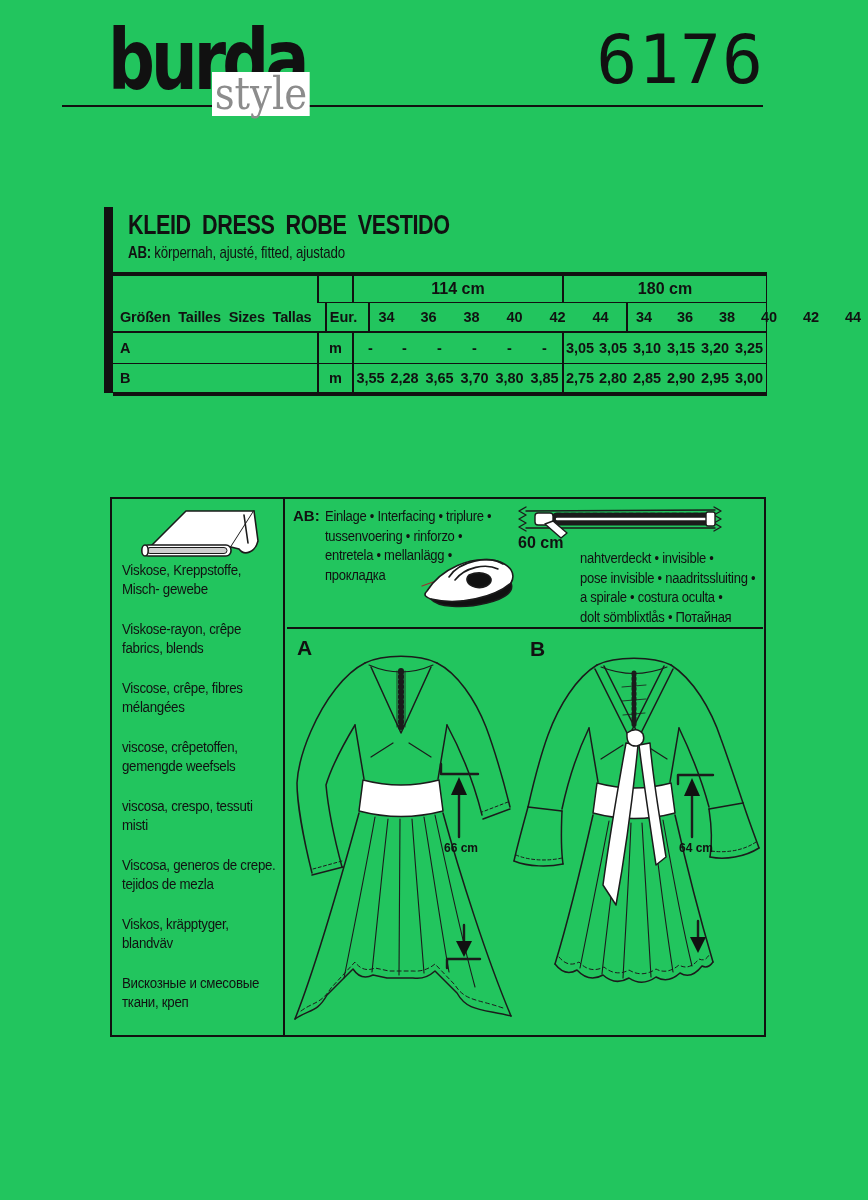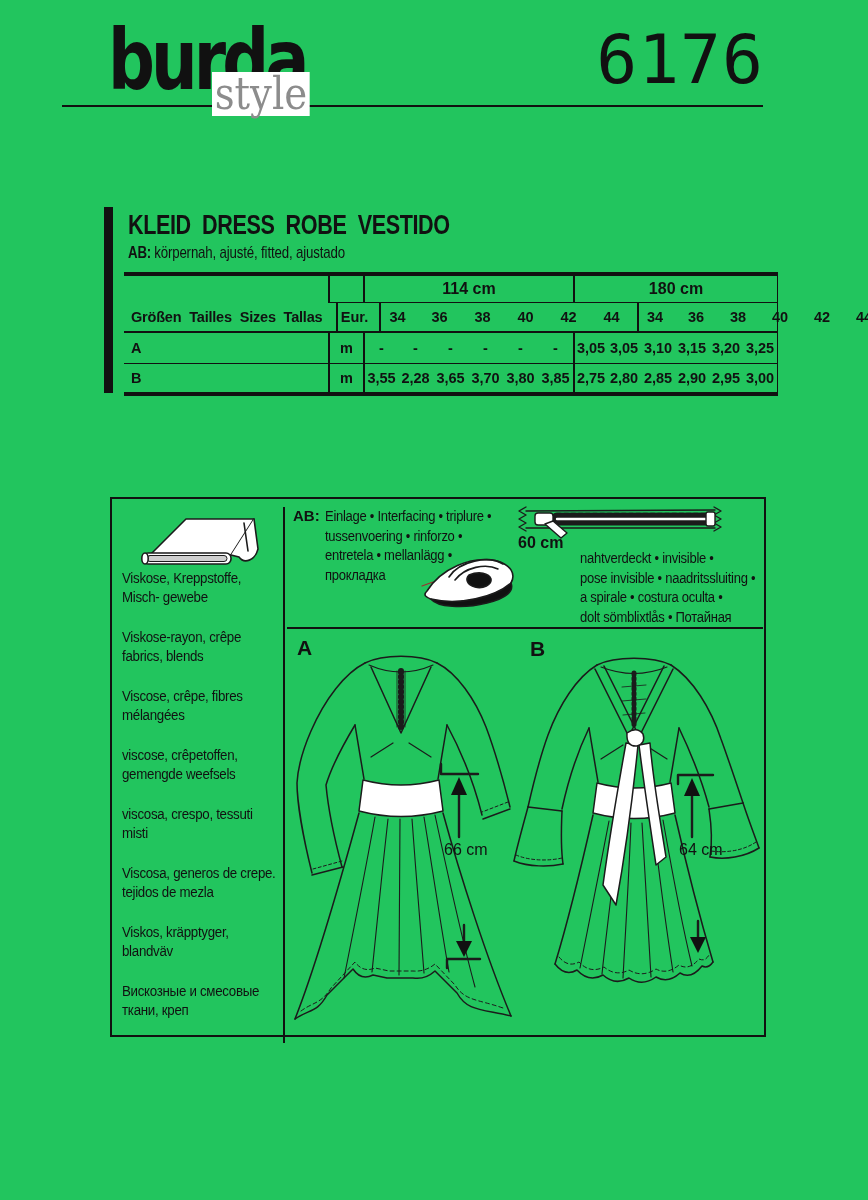--- a/index.html
+++ b/index.html
@@ -16,56 +16,56 @@
   .pattern-number{position:absolute;right:104px;top:26px;font-family:"DejaVu Sans Mono","Liberation Mono",monospace;
          font-size:68px;letter-spacing:1px;line-height:1;text-align:right;}
   
   .title-bar{position:absolute;left:104px;top:207px;width:9px;height:186px;background:#111;}
   .title-main{position:absolute;left:128px;top:210px;font-size:27px;font-weight:bold;
          letter-spacing:-.5px;word-spacing:7px;transform:scaleX(.8);transform-origin:left top;white-space:nowrap;}
   .title-sub{position:absolute;left:128px;top:243px;font-size:17px;letter-spacing:-.2px;
          transform:scaleX(.78);transform-origin:left top;white-space:nowrap;}
   .title-sub b{margin-right:4px;}
   
-  .ftable{position:absolute;left:124px;top:272px;width:653px;border-top:4px solid #111;
+  .ftable{position:absolute;left:113px;top:272px;width:653px;border-top:4px solid #111;
           border-bottom:4px solid #111;border-right:1.5px solid #111;font-weight:bold;font-size:14.5px;}
   .frow{display:grid;grid-template-columns:204px 35px repeat(6,35px) repeat(6,34px);align-items:center;}
   .r1{height:27px;}
   .r2{height:28px;border-bottom:2.5px solid #111;gap:8px;}
   .r3{height:30px;border-bottom:1.5px solid #111;}
   .r4{height:28px;}
   .cell{height:100%;display:flex;align-items:center;justify-content:center;box-sizing:border-box;}
   .cell.lbl{justify-content:flex-start;padding-left:7px;letter-spacing:-.2px;word-spacing:4px;}
   .bl2{border-left:2px solid #111;}
   .bl25{border-left:2.5px solid #111;}
   .bb15{border-bottom:1.5px solid #111;}
   .span6{grid-column:span 6;font-size:16px;}
   
   .panel{position:absolute;left:110px;top:497px;width:656px;height:540px;border:2.5px solid #111;box-sizing:border-box;}
-  .fab-col{position:absolute;left:0;top:8px;width:173px;height:100%;border-right:2px solid #111;box-sizing:border-box;}
+  .fab-col{position:absolute;left:0;top:0;width:173px;height:100%;border-right:2px solid #111;box-sizing:border-box;}
   .fab-icon{position:absolute;left:22px;top:4px;}
   .fab-list{position:absolute;left:10px;top:62px;width:162px;font-size:14px;line-height:19px;
             letter-spacing:-.3px;transform:scaleX(.95);transform-origin:left top;}
   .fab-item{margin-bottom:21px;}
   .notions{position:absolute;left:175px;top:0;width:476px;height:130px;border-bottom:2px solid #111;box-sizing:border-box;}
   .ab-tag{position:absolute;left:6px;top:8px;font-weight:bold;font-size:15px;}
   .interfacing{position:absolute;left:38px;top:8px;font-size:14px;line-height:19.5px;letter-spacing:-.3px;
                transform:scaleX(.93);transform-origin:left top;}
   .interfacing div{white-space:nowrap;}
   .iron{position:absolute;left:132px;top:42px;}
   .zipper{position:absolute;left:226px;top:3px;}
   .zip-len{position:absolute;left:231px;top:35px;font-weight:bold;font-size:16px;}
   .zip-desc{position:absolute;left:293px;top:50px;font-size:14px;line-height:19.5px;letter-spacing:-.3px;
             transform:scaleX(.93);transform-origin:left top;}
   .zip-desc div{white-space:nowrap;}
   .views{position:absolute;left:175px;top:132px;width:476px;height:403px;}
   .view-label{position:absolute;font-weight:bold;font-size:21px;}
   .vlA{left:10px;top:5px;}
   .vlB{left:243px;top:6px;}
-  .vlen{position:absolute;font-weight:normal;font-size:16px;white-space:nowrap;}
+  .vlen{position:absolute;font-weight:bold;font-size:12px;white-space:nowrap;}
   .lenA{left:157px;top:210px;}
   .lenB{left:392px;top:210px;}
   .dressA{position:absolute;left:0px;top:2px;}
   .dressB{position:absolute;left:222px;top:2px;}
   
   .copyright{position:absolute;left:0;right:0;top:1042px;text-align:center;font-size:16.5px;letter-spacing:-.2px;}
 </style>
 </head>
 <body>
 

